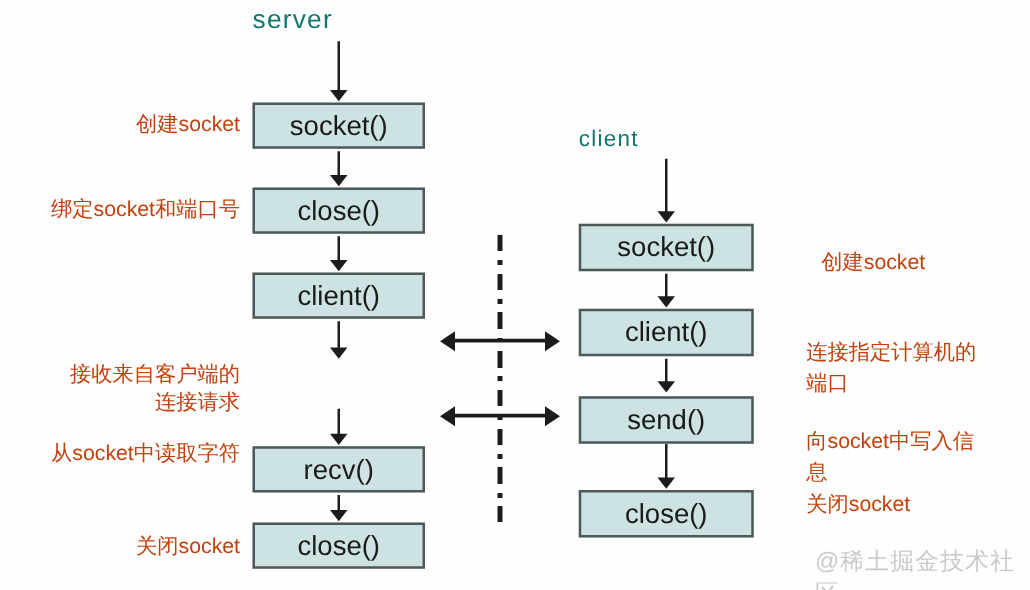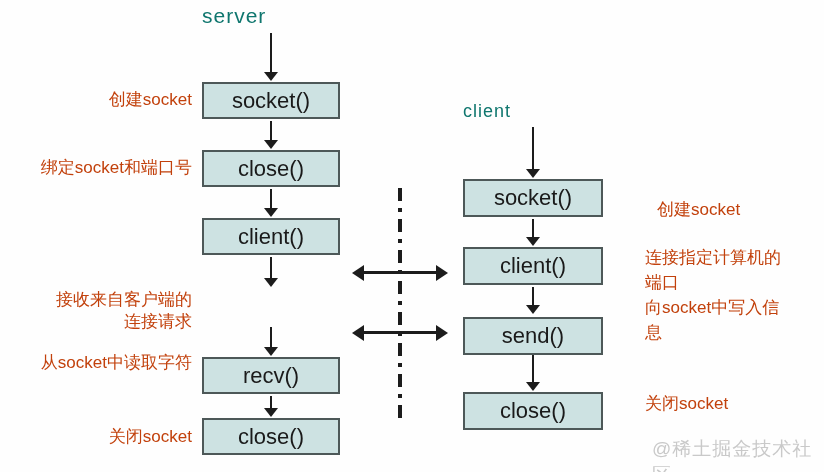--- a/index.html
+++ b/index.html
@@ -76,21 +76,21 @@
   }
   .lbl {
     position: absolute;
     font-size: 17px;
     line-height: 22px;
     color: #c2410c;
     white-space: nowrap;
   }
   .lbl-l { right: 632px; text-align: right; }
   .lbl-r { left: 645px; text-align: left; }
-  .lbl.two { line-height: 25px; }
+  .lbl.two { line-height: 25px; margin-top: 24px; }
   .watermark {
     position: absolute;
     left: 652px;
     top: 436px;
     font-size: 19px;
     color: var(--watermark, #c9c9c9);
     letter-spacing: 1px;
   }
 </style>
 </head>
@@ -179,21 +179,21 @@
     </div>
   <div class="box cli" style="top:392px;">
       <span>close()</span>
     </div>
 
   <div class="lbl lbl-r" style="top:199px; left:657px;">创建socket</div>
   <div class="lbl lbl-r two" style="top:245px;">
     <div>连接指定计算机的</div>
     <div>端口</div>
   </div>
-  <div class="lbl lbl-r two" style="top:295px;">
+  <div class="lbl lbl-r two" style="top:316px;">
     <div>向socket中写入信</div>
     <div>息</div>
   </div>
   <div class="lbl lbl-r" style="top:393px;">关闭socket</div>
 
   <div class="dashdot" style="left:398px; top:188px; height:230px;"></div>
 
   <div class="harrow" style="left:352px; top:265px; width:96px;">
       <i class="shaft"></i>
       <i class="hl"></i>

